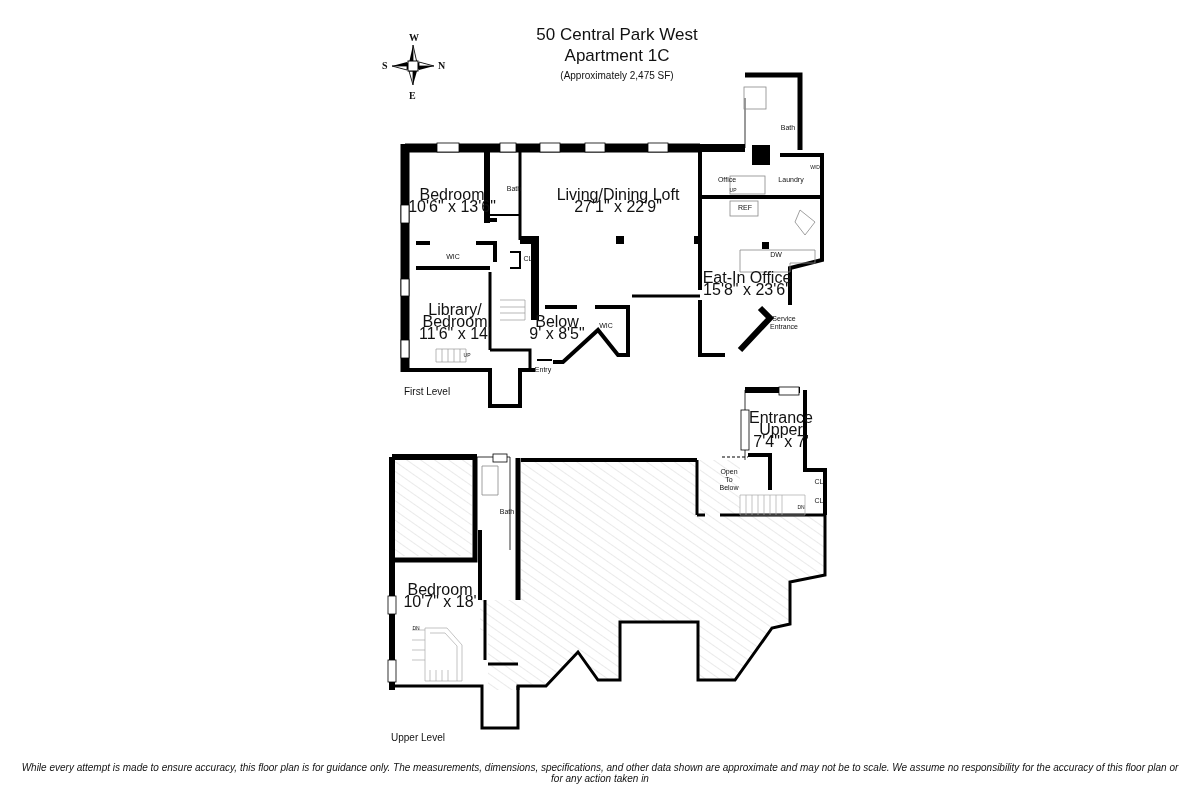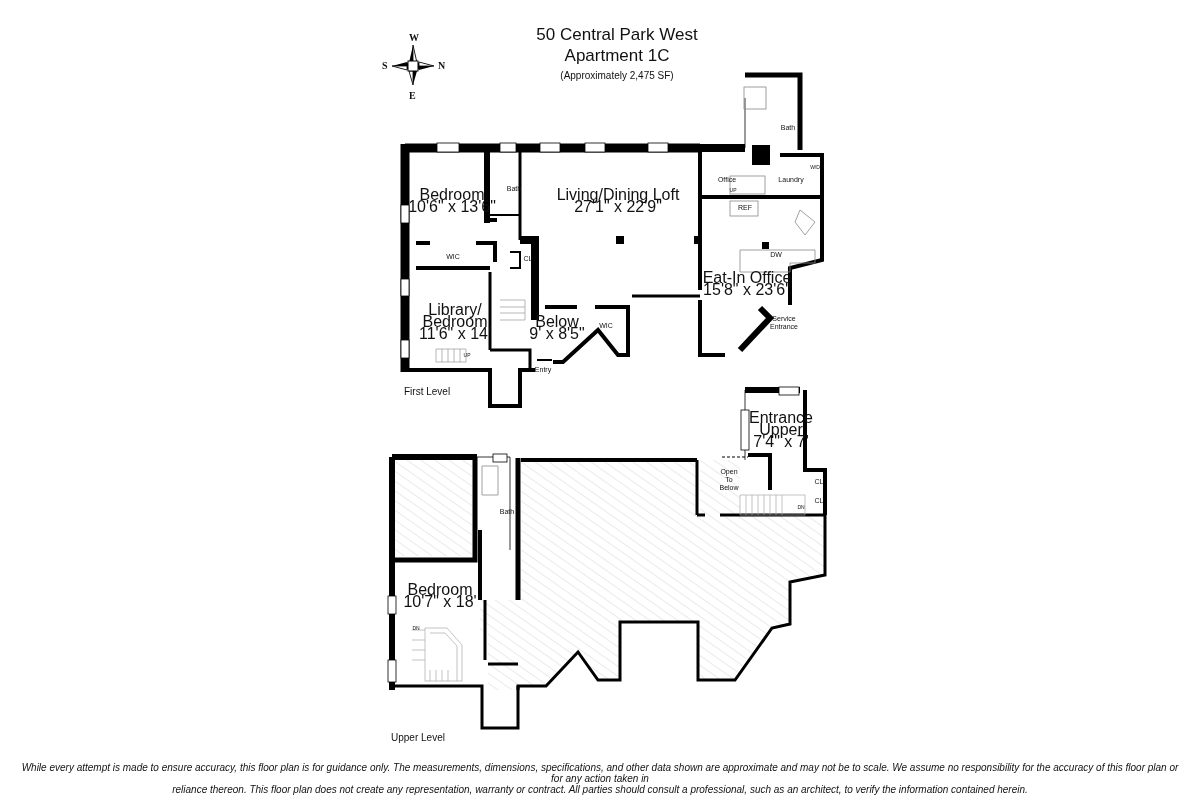--- a/index.html
+++ b/index.html
@@ -215,14 +215,13 @@
   <div>To</div>
   <div>Below</div>
 </div>
 <div class="abs small" style="left:801px;top:503px;font-size:5px;">DN</div>
 <div class="abs small" style="left:819px;top:478px;">CL</div>
 <div class="abs small" style="left:819px;top:497px;">CL</div>
 <div class="abs level" style="left:391px;top:700px;margin-top:32px;">Upper Level</div>
 
 <div class="abs disclaimer">
   <div>While every attempt is made to ensure accuracy, this floor plan is for guidance only. The measurements, dimensions, specifications, and other data shown are approximate and may not be to scale. We assume no responsibility for the accuracy of this floor plan or for any action taken in</div>
-  <div>reliance thereon. This floor plan does not create any representation, warranty or contract. All parties should consult a professional, such as an architect, to verify the information contained herein.</div>
 </div>
 
 </body></html>

